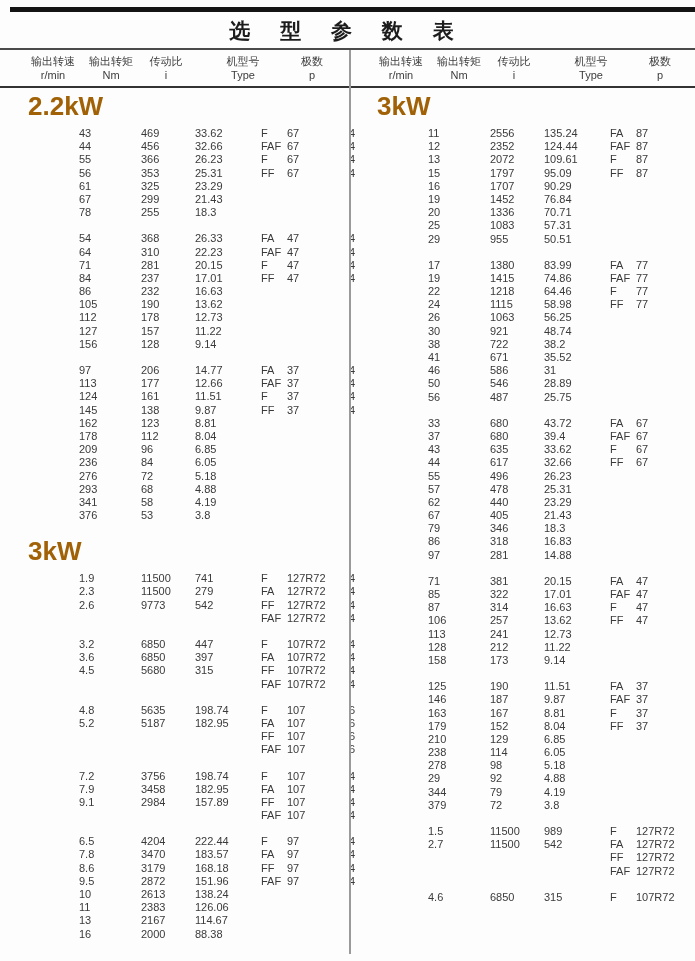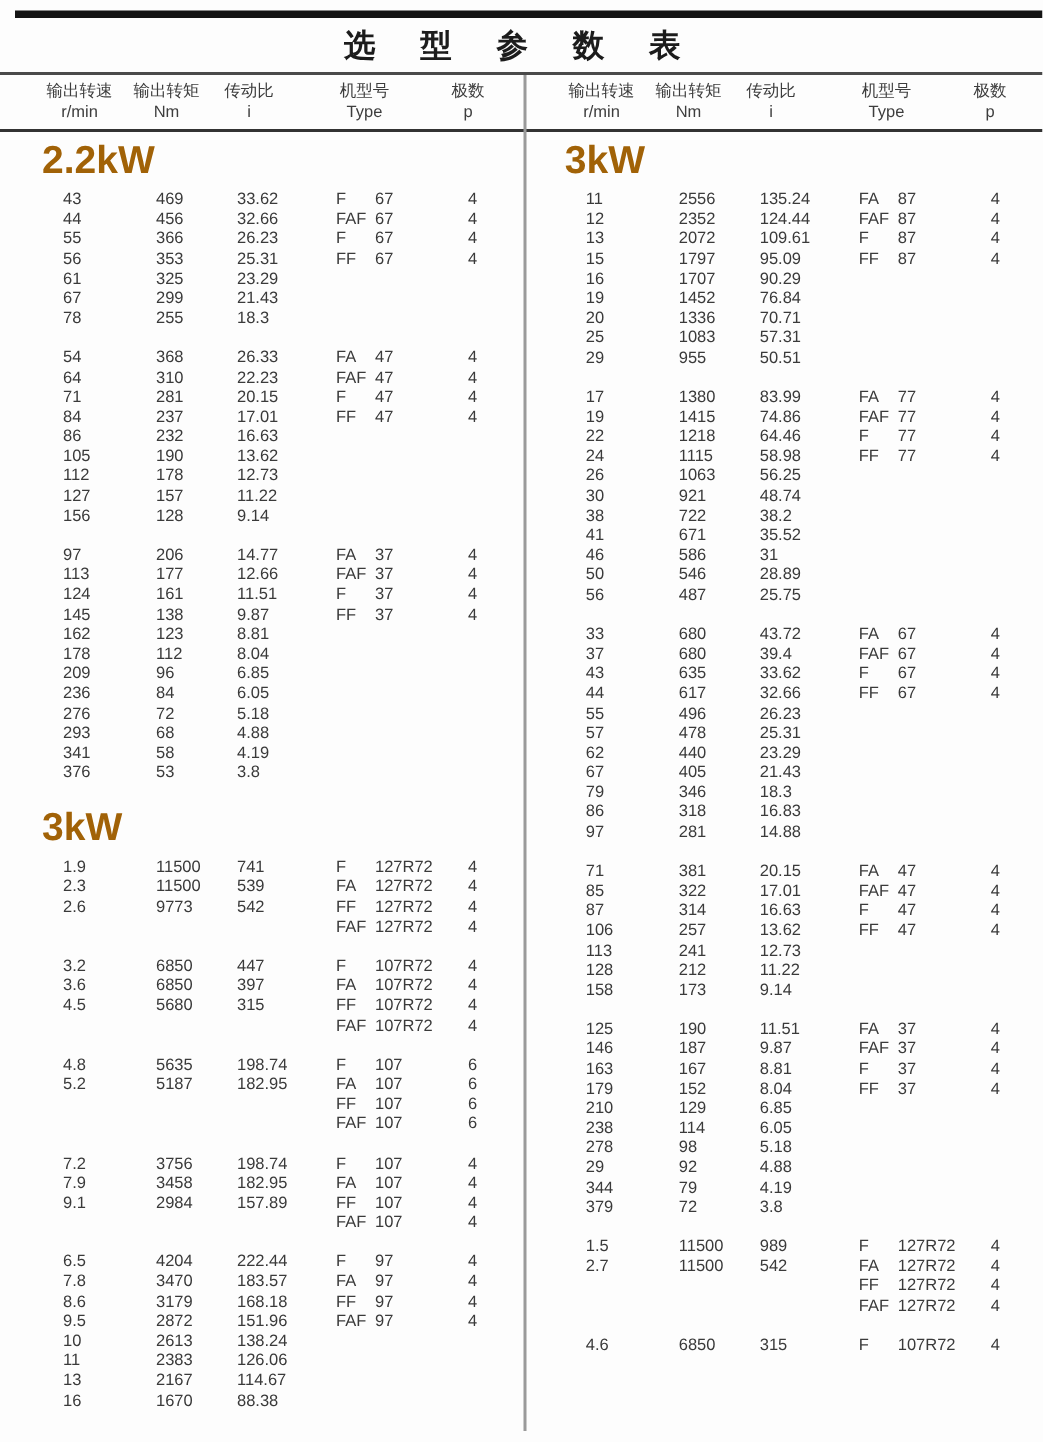--- a/index.html
+++ b/index.html
@@ -43,21 +43,21 @@
   .body{display:flex;}
   .tcol{width:347px;}
   .tcol-1{margin-left:2px;}
 
   .section-heading{
     font-size:26px;font-weight:bold;color:#a16207;
     line-height:26px;margin:5px 0 8px 28px;letter-spacing:0px;
   }
   .table-section + .table-section .section-heading{margin-top:16px;}
 
-  .group{margin-bottom:13px;}
+  .group{margin-bottom:13px;margin-left:37px;}
   .drow{
     display:grid;
     grid-template-columns:62px 54px 66px 26px 62px 18px;
     padding-left:42px;
     height:13.2px;line-height:13.2px;
     font-size:11px;color:#3a3a3a;
     white-space:nowrap;
   }
   .dcell{display:block;text-align:left;}
 </style>
@@ -362,21 +362,21 @@
                 <span class="dcell">1.9</span>
                 <span class="dcell">11500</span>
                 <span class="dcell">741</span>
                 <span class="dcell">F</span>
                 <span class="dcell">127R72</span>
                 <span class="dcell">4</span>
               </div>
               <div class="drow">
                 <span class="dcell">2.3</span>
                 <span class="dcell">11500</span>
-                <span class="dcell">539</span>
+                <span class="dcell">279</span>
                 <span class="dcell">FA</span>
                 <span class="dcell">127R72</span>
                 <span class="dcell">4</span>
               </div>
               <div class="drow">
                 <span class="dcell">2.6</span>
                 <span class="dcell">9773</span>
                 <span class="dcell">542</span>
                 <span class="dcell">FF</span>
                 <span class="dcell">127R72</span>
@@ -545,21 +545,21 @@
               <div class="drow">
                 <span class="dcell">13</span>
                 <span class="dcell">2167</span>
                 <span class="dcell">114.67</span>
                 <span class="dcell"></span>
                 <span class="dcell"></span>
                 <span class="dcell"></span>
               </div>
               <div class="drow">
                 <span class="dcell">16</span>
-                <span class="dcell">1670</span>
+                <span class="dcell">2000</span>
                 <span class="dcell">88.38</span>
                 <span class="dcell"></span>
                 <span class="dcell"></span>
                 <span class="dcell"></span>
               </div>
             </div>
           </div>
         </div>
       <div class="tcol tcol-1">
           <div class="table-section">

